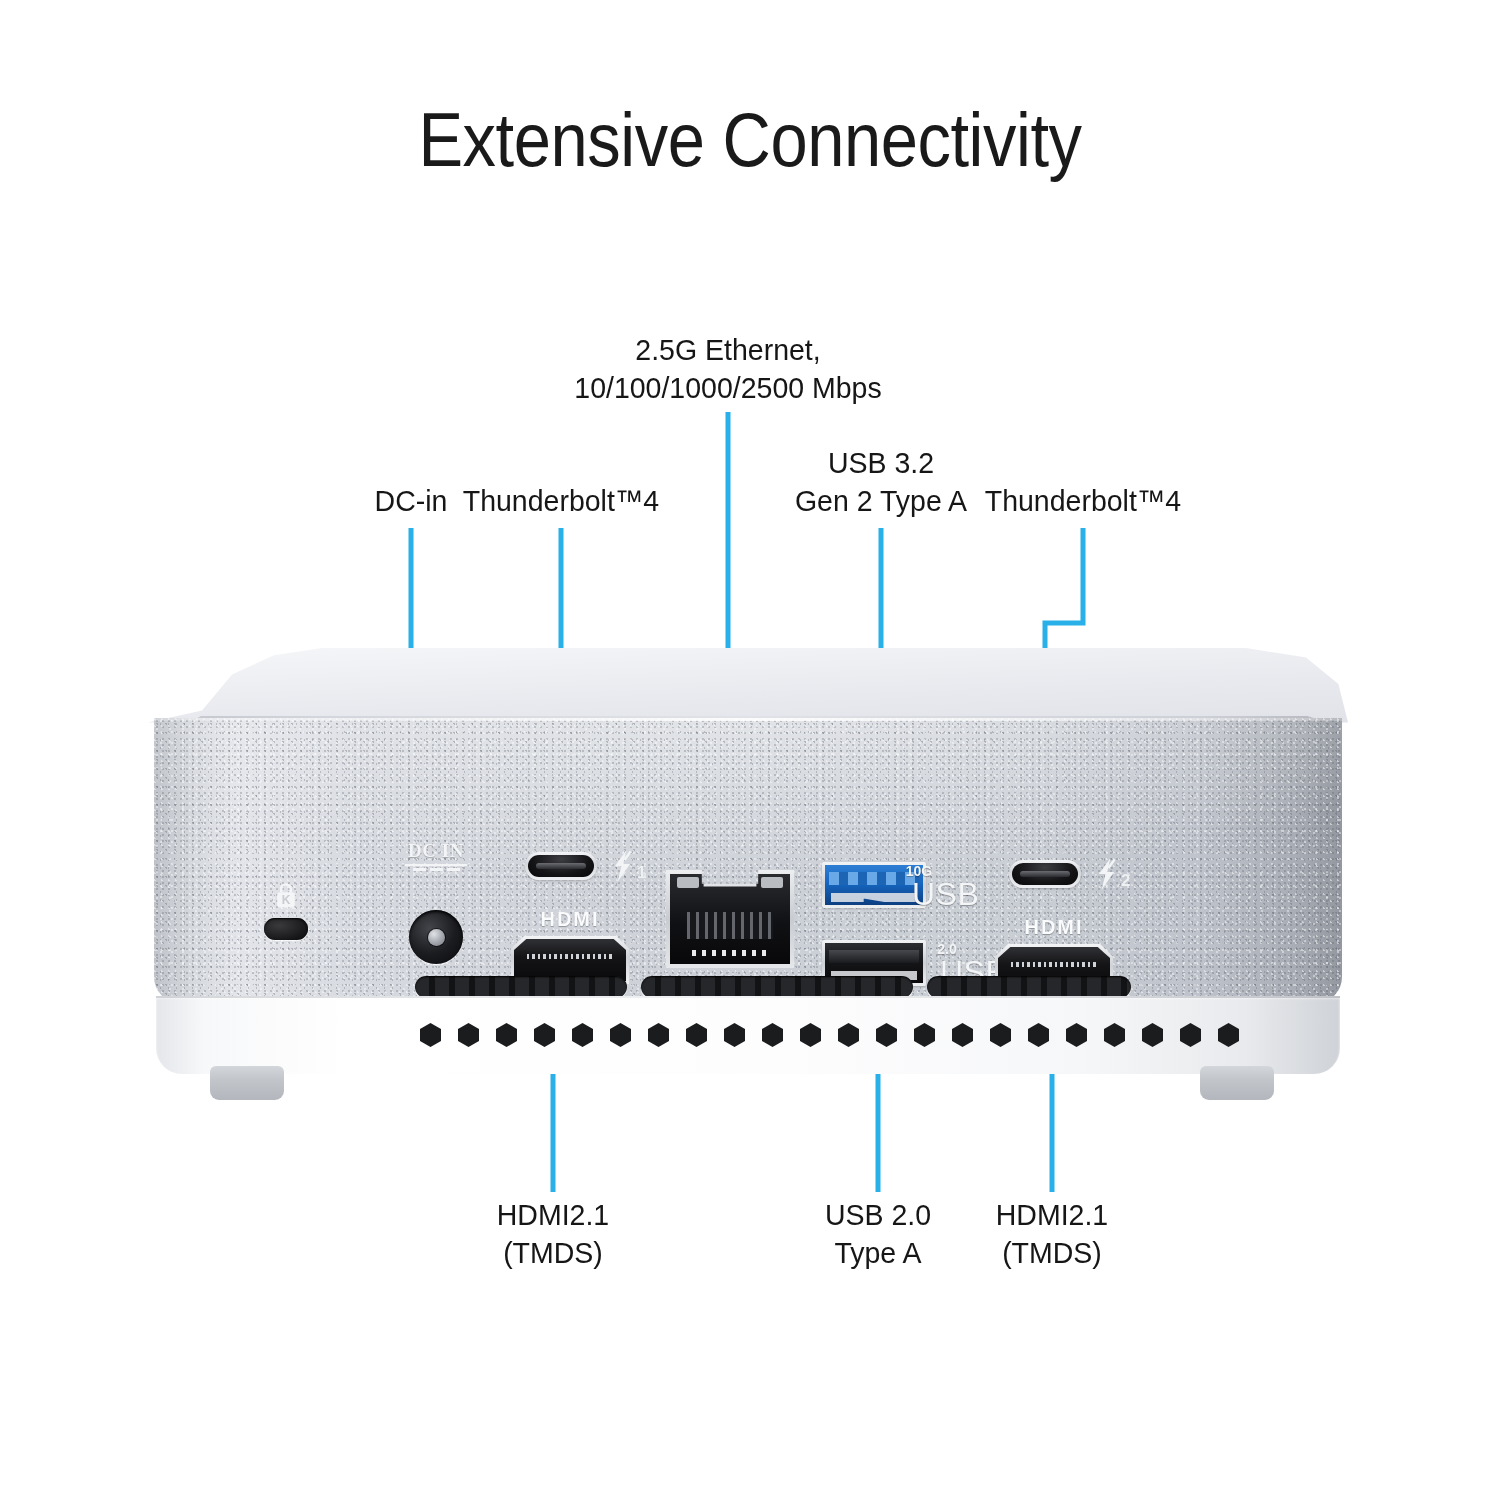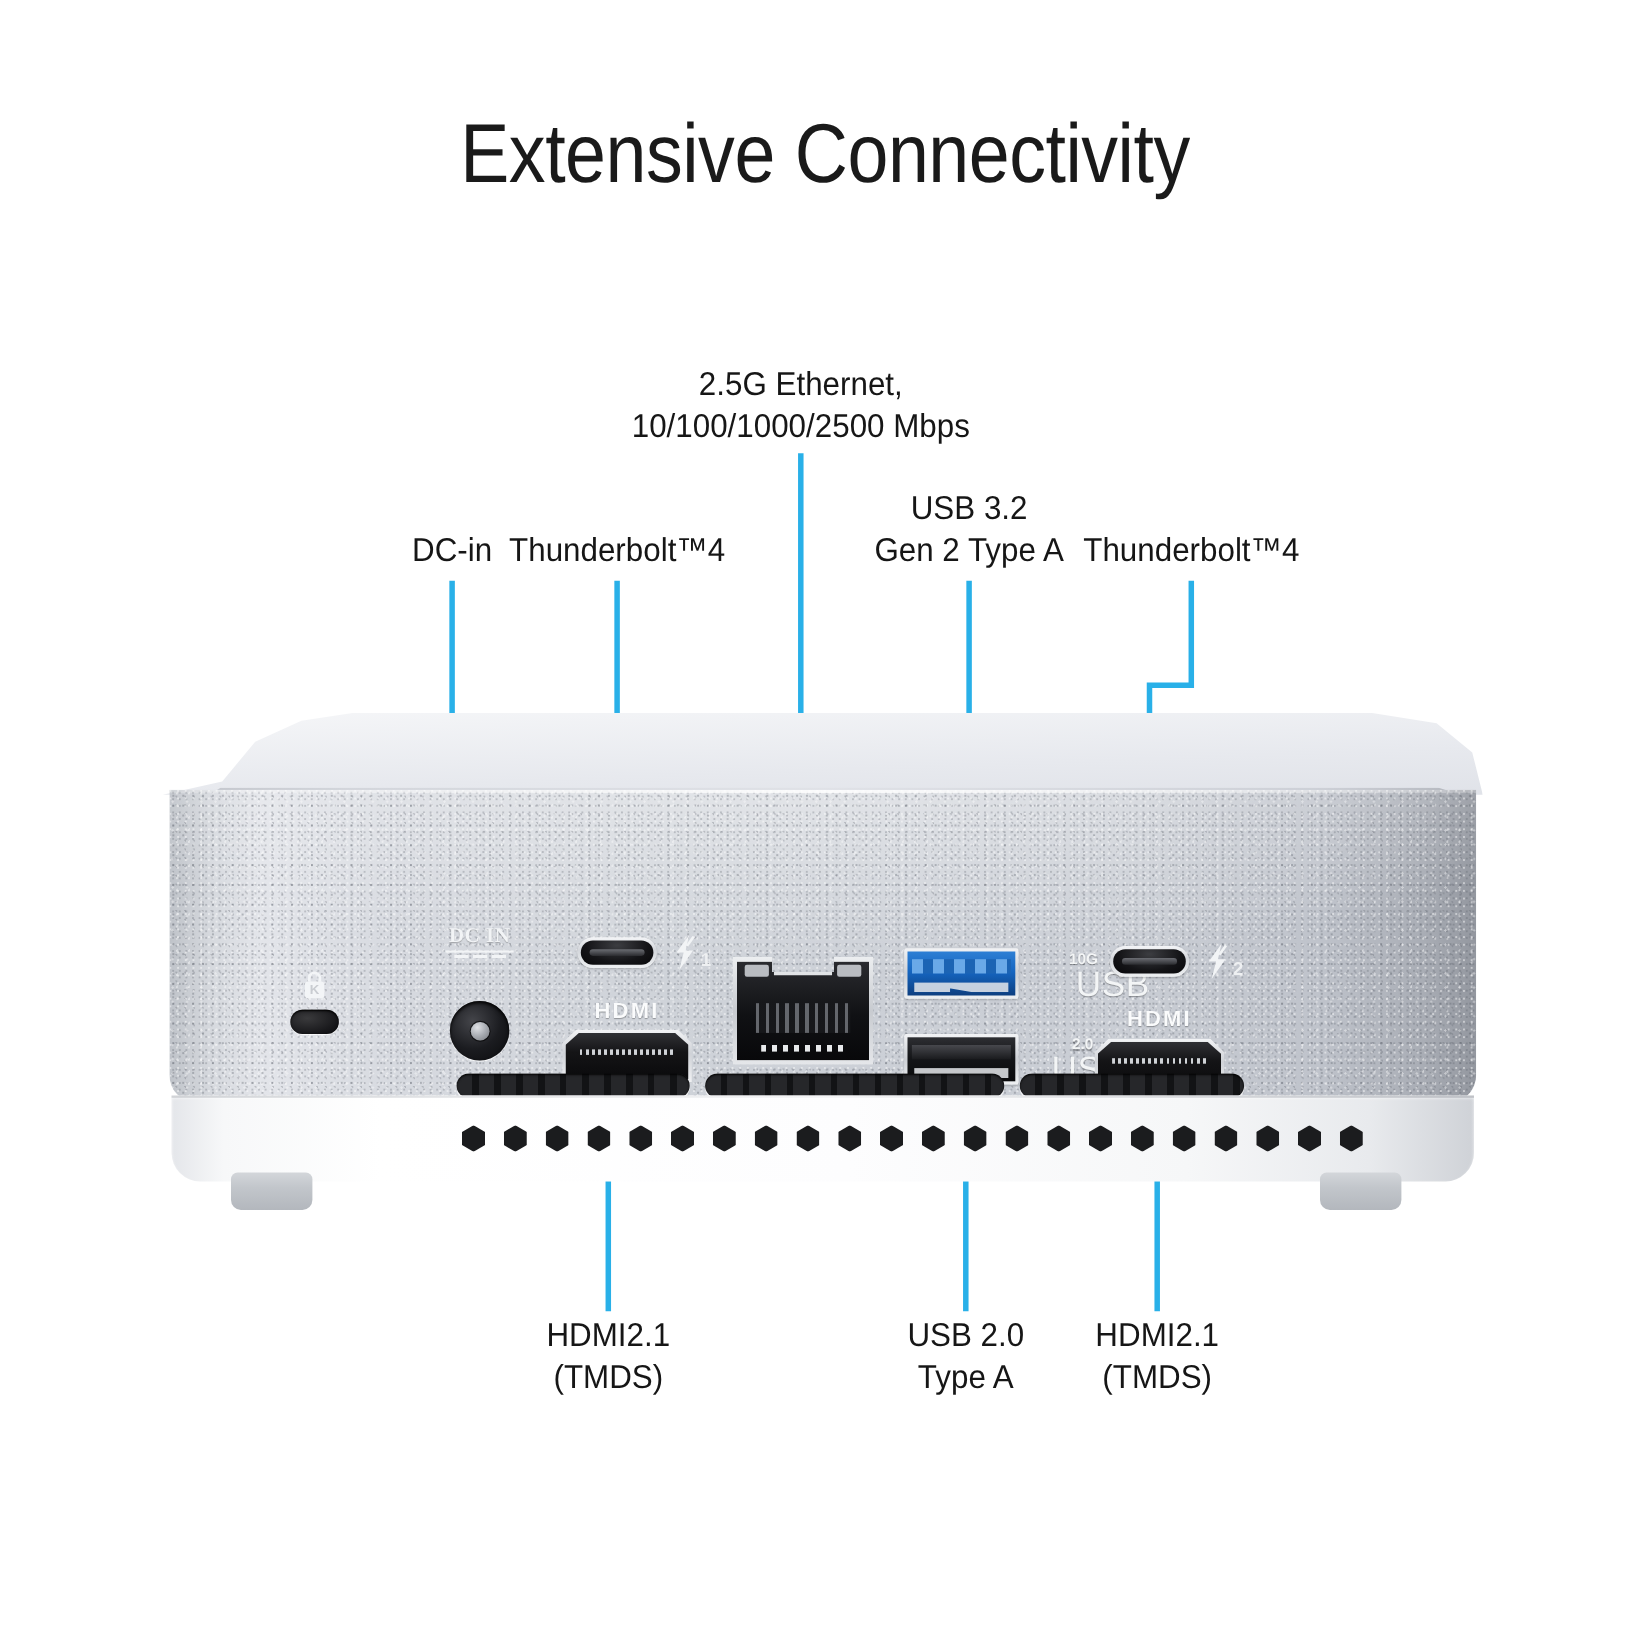--- a/index.html
+++ b/index.html
@@ -373,34 +373,34 @@
       <div class="port port-mark" style="left:512px; top:256px; width:128px; text-align:center;">2.5G</div>
 
       <div class="port" style="left:668px; top:144px;">
         <div class="usba blue">
             <div class="usba-inner">
           <div class="usba-tongue"></div>
               <div class="usba-lip"></div>
         </div>
           </div>
       </div>
-      <div class="port usb-mark" style="left:800px; top:146px; width:62px;">
+      <div class="port usb-mark" style="left:734px; top:146px; width:62px;">
         <span class="small">10G</span>
         <span class="big">USB</span>
       </div>
 
       <div class="port" style="left:668px; top:222px;">
         <div class="usba black">
             <div class="usba-inner">
           <div class="usba-tongue"></div>
               <div class="usba-lip"></div>
         </div>
           </div>
       </div>
-      <div class="port usb-mark" style="left:778px; top:224px; width:62px;text-align:right;">
+      <div class="port usb-mark" style="left:762px; top:224px; width:62px;">
         <span class="small">2.0</span>
         <span class="big">USB</span>
       </div>
 
       <div class="port" style="left:855px; top:142px;">
         <div class="usbc">
             <div class="usbc-inner">
               <div class="usbc-tongue"></div>
             </div>
           </div>

